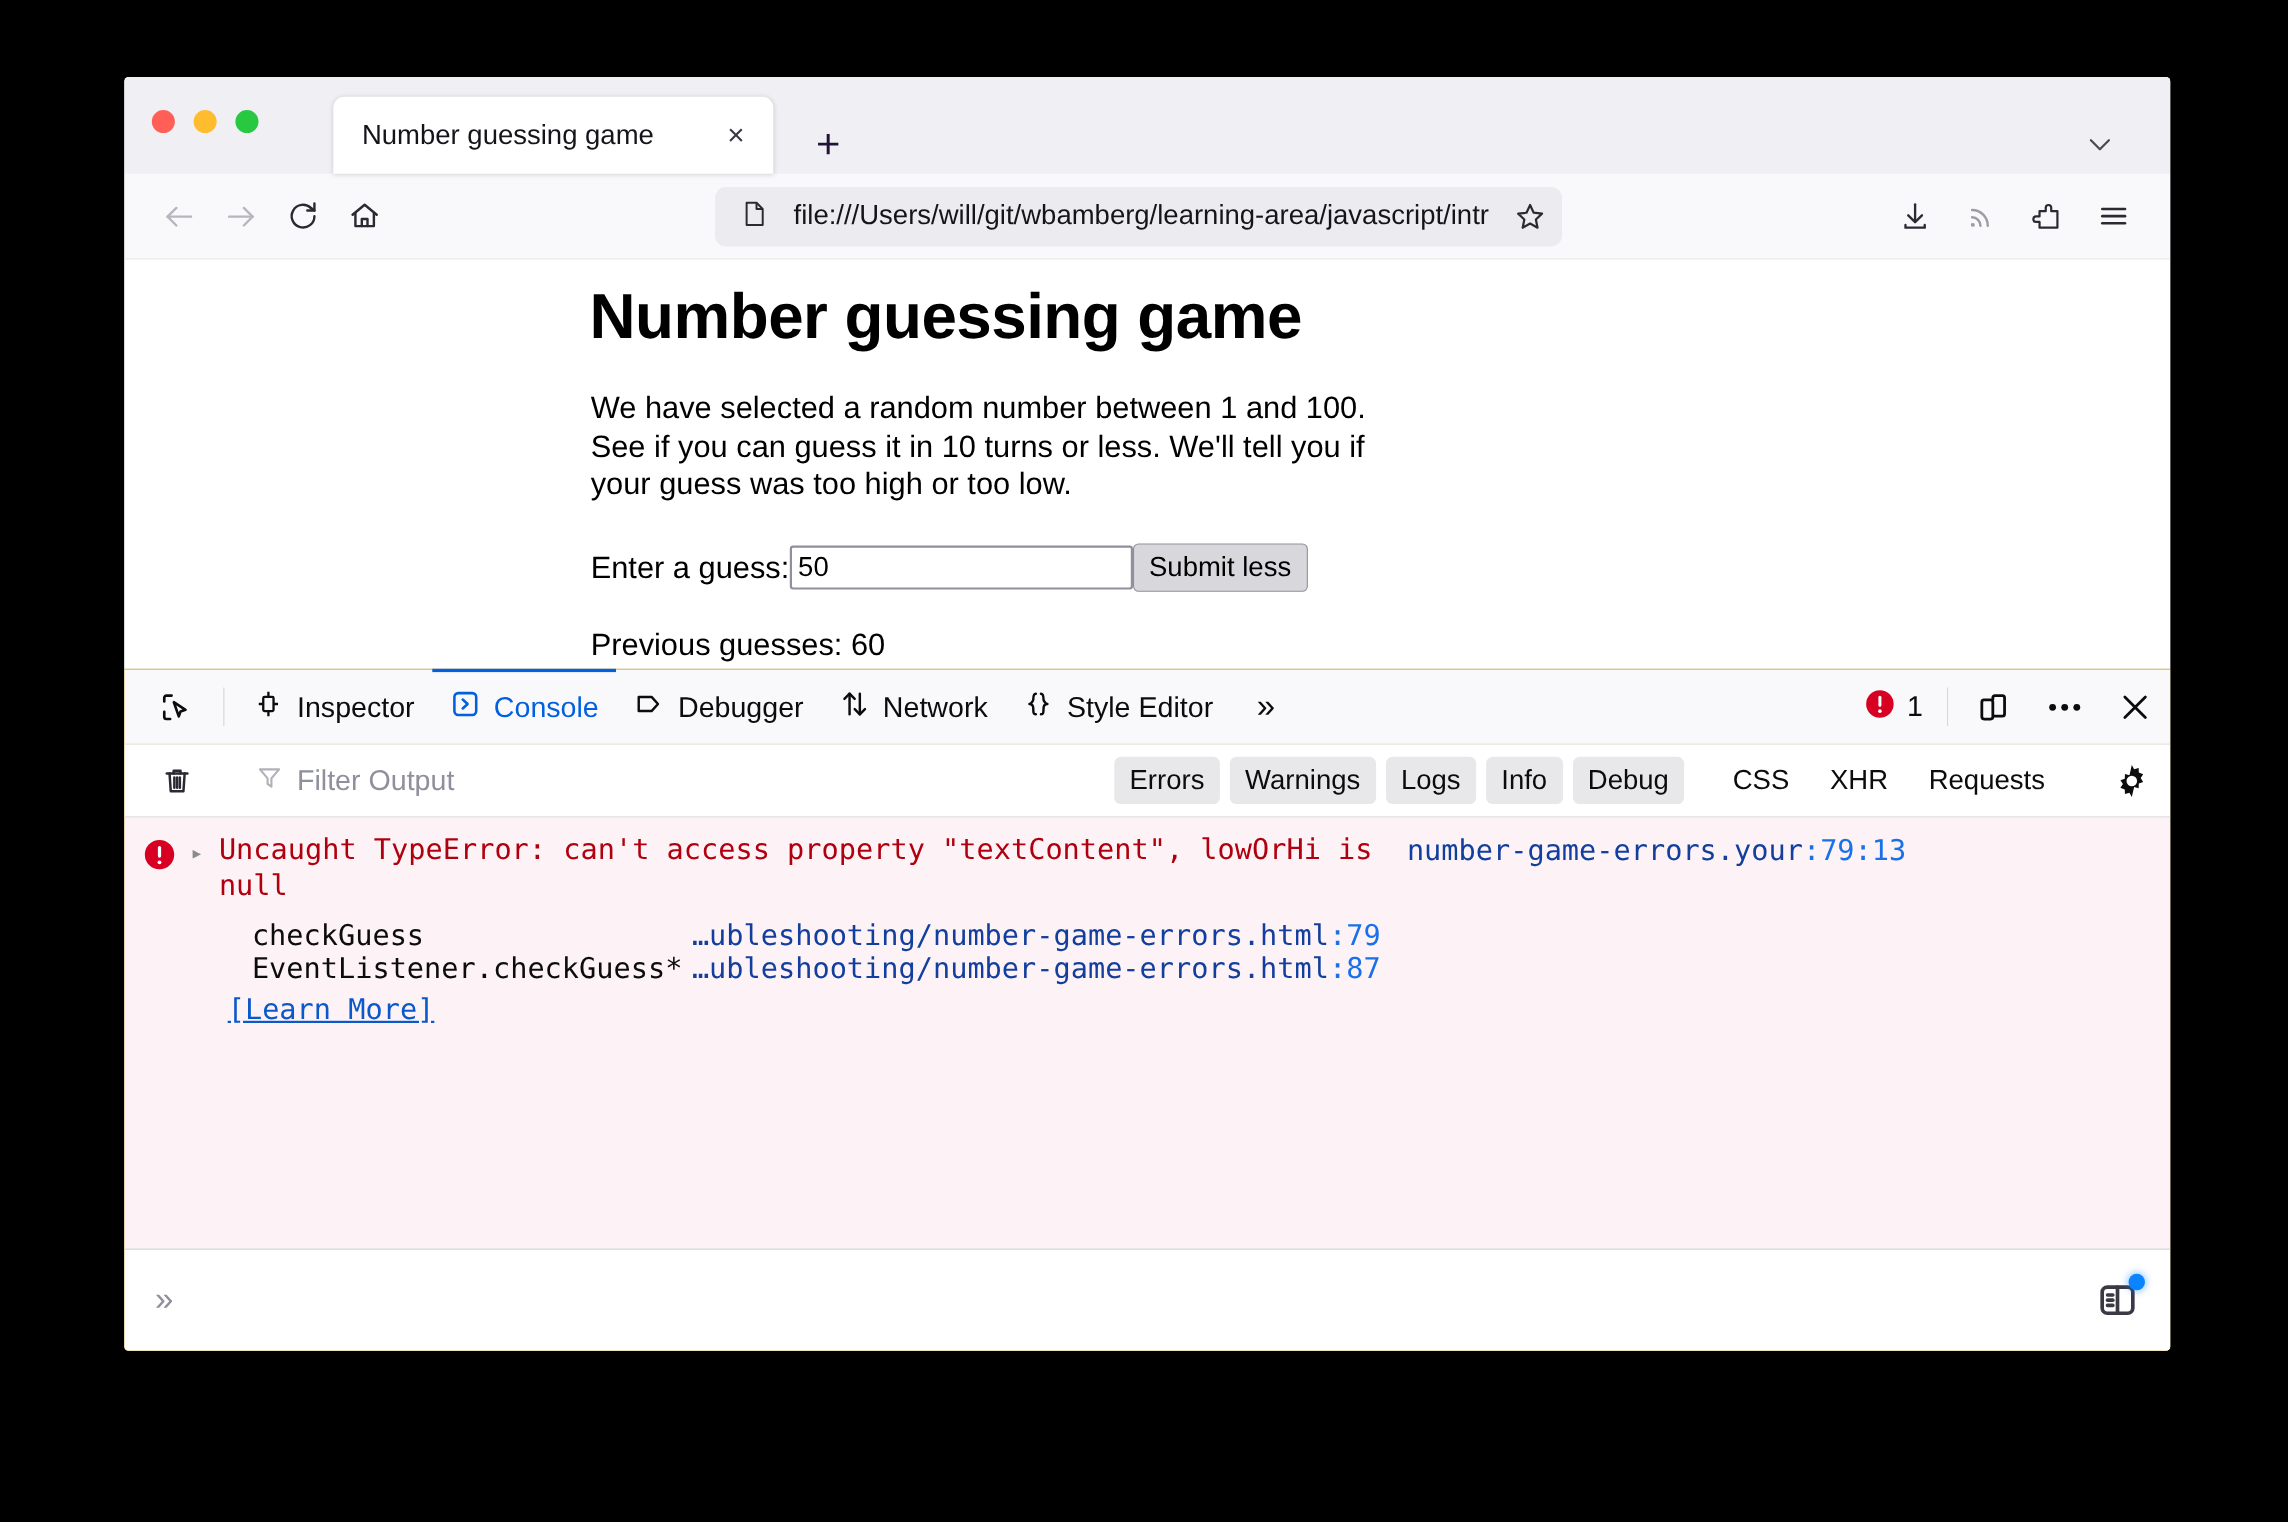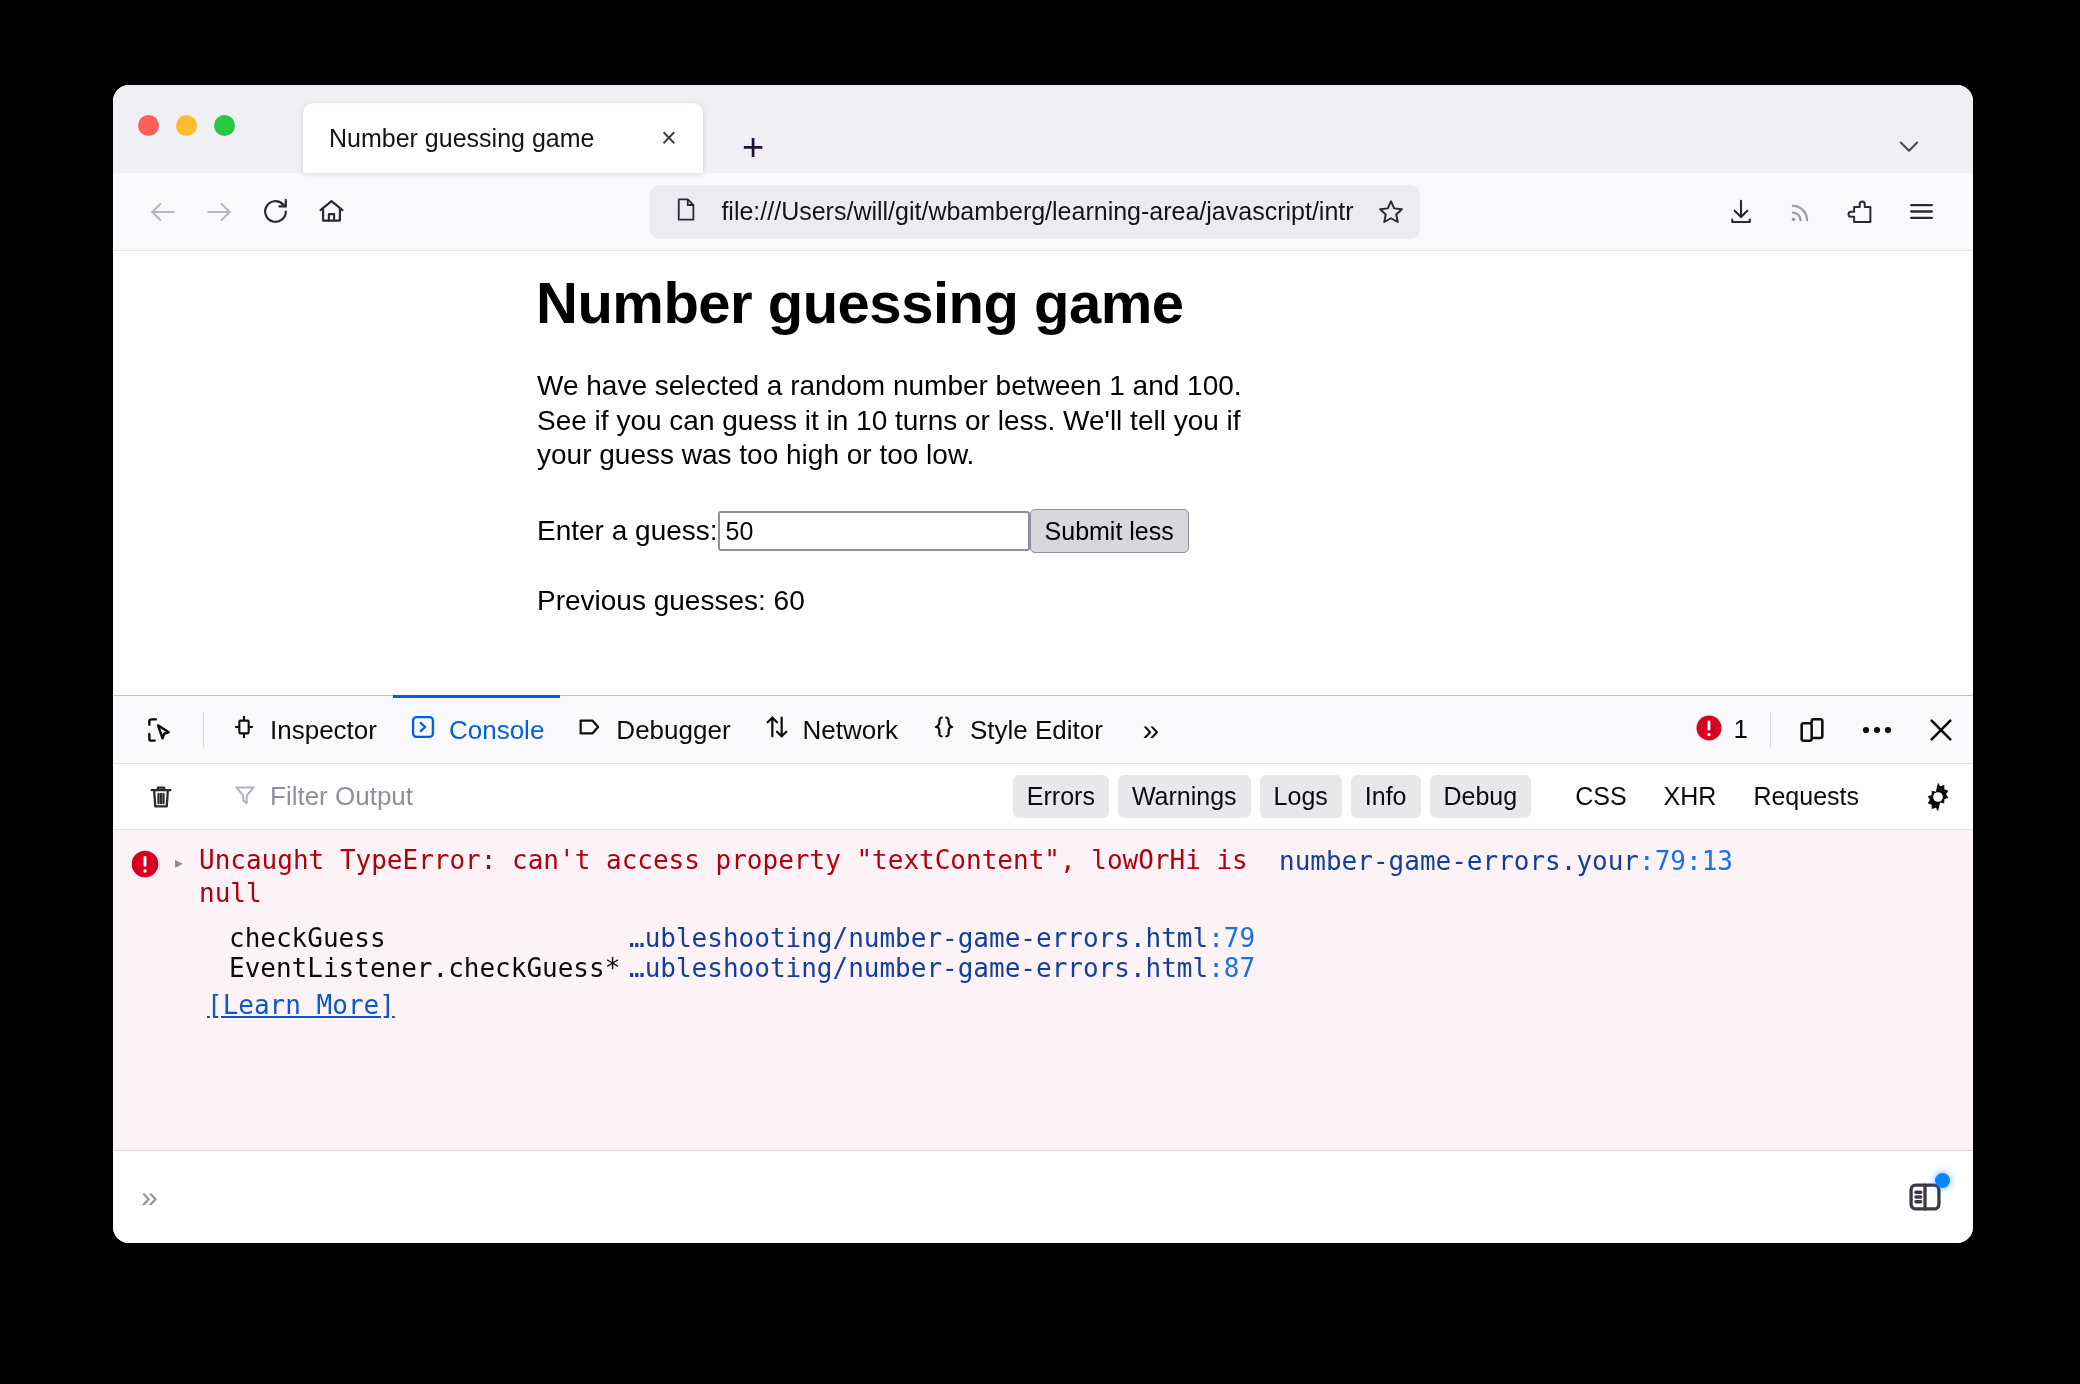--- a/index.html
+++ b/index.html
@@ -9,25 +9,25 @@
     height: 1384px;
     background: #000000;
     font-family: "Liberation Sans", sans-serif;
     overflow: hidden;
   }
 
   
   #window {
     position: absolute;
     left: 113px;
-    top: 85px;
+    top: 70px;
     width: 1860px;
     height: 1158px;
     background: #ffffff;
-    border-radius: 16px;
+    border-radius: 4px;
     overflow: hidden;
     box-shadow: 0 10px 60px rgba(0,0,0,0.55);
   }
 
   
   #tabstrip {
     height: 88px;
     background: #f0f0f4;
     position: relative;
     display: flex;
@@ -198,21 +198,21 @@
     color: #000;
     margin-top: 32px;
   }
 
   
   #devtools {
     position: absolute;
     left: 0;
     bottom: 0;
     width: 1860px;
-    height: 548px;
+    height: 620px;
     background: #eab308;
     border-top: 1px solid #c0c0c4;
     display: flex;
     flex-direction: column;
   }
 
   #dt-toolbar {
     height: 68px;
     background: #f9f9fb;
     border-bottom: 1px solid #e0e0e3;

